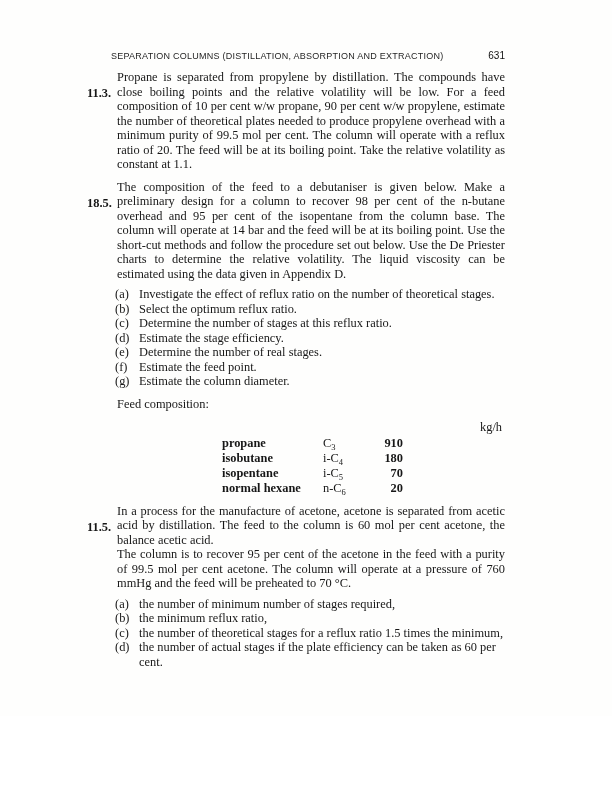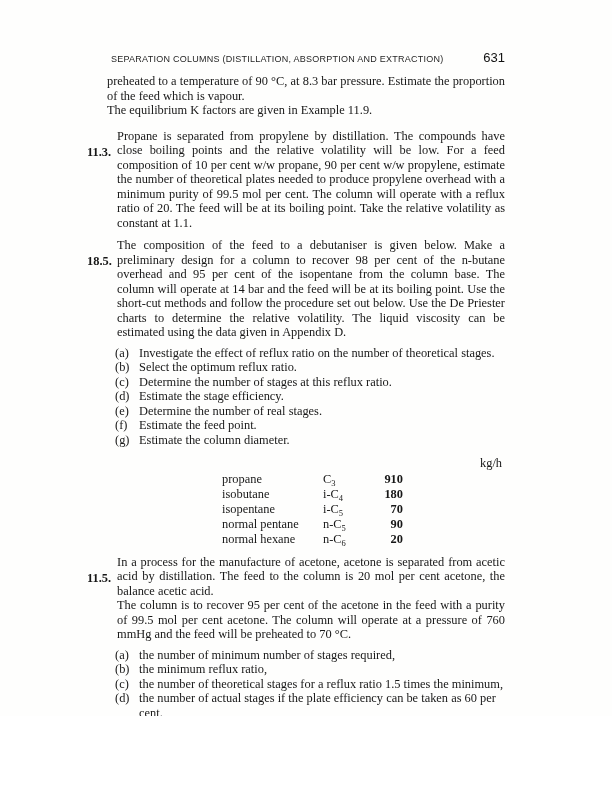--- a/index.html
+++ b/index.html
@@ -12,57 +12,53 @@
     color: #171717;
     overflow: hidden;
   }
   .running-head {
     display: flex; justify-content: space-between; align-items: baseline;
     font-family: "Liberation Sans", "DejaVu Sans", sans-serif;
     padding-left: 24px;
     margin-bottom: 9px;
   }
   .rh-title { font-size: 9px; letter-spacing: 0.25px; color: #1f1f1f; white-space: nowrap; }
-  .rh-page  { font-size: 13px; color: #111; }
+  .rh-page  { font-size: 10px; color: #111; }
   .content { font-size: 12.4px; line-height: 14.5px; }
   p { margin: 0; }
   .jp { text-align: justify; }
   .cont { padding-left: 20px; margin-bottom: 11px; }
   .problem { position: relative; padding-left: 30px; margin-top: 8px; }
   .pnum { position: absolute; left: 0; top: 16px; font-weight: bold; }
   .tasks { margin-top: 6px; margin-left: -2px; }
   .task { display: flex; }
   .tlabel { flex: 0 0 24px; }
   .ttext { flex: 1; }
   .caption { margin-top: 8px; }
   .feed-table { margin-top: 9px; margin-left: 105px; }
   .unit-row { margin-left: 258px; margin-bottom: 1px; }
   .trow { display: flex; align-items: baseline; height: 15px; }
-  .tname { flex: 0 0 101px; }
+  .tname { flex: 0 0 101px; font-weight: bold; }
   .tformula { flex: 0 0 52px; }
   .tval { flex: 0 0 28px; text-align: right; font-weight: bold; }
   sub { font-size: 8.5px; line-height: 0; }
   .p115-para { text-align: justify; }
 </style>
 </head>
 <body>
 
 <div class="page">
 
   <header class="running-head">
     <span class="rh-title">SEPARATION COLUMNS (DISTILLATION, ABSORPTION AND EXTRACTION)</span>
     <span class="rh-page">631</span>
   </header>
 
   <main class="content">
 
-    <div class="cont">
-      <p class="jp">preheated to a temperature of 90 °C, at 8.3 bar pressure. Estimate the proportion of the feed which is vapour.</p>
-      <p>The equilibrium K factors are given in Example 11.9.</p>
-    </div>
 
     <section class="problem">
       <span class="pnum">11.3.</span>
       <p class="jp">Propane is separated from propylene by distillation. The compounds have close boiling points and the relative volatility will be low. For a feed composition of 10 per cent w/w propane, 90 per cent w/w propylene, estimate the number of theoretical plates needed to produce propylene overhead with a minimum purity of 99.5 mol per cent. The column will operate with a reflux ratio of 20. The feed will be at its boiling point. Take the relative volatility as constant at 1.1.</p>
     </section>
 
     <section class="problem">
       <span class="pnum">18.5.</span>
       <p class="jp">The composition of the feed to a debutaniser is given below. Make a preliminary design for a column to recover 98 per cent of the n-butane overhead and 95 per cent of the isopentane from the column base. The column will operate at 14 bar and the feed will be at its boiling point. Use the short-cut methods and follow the procedure set out below. Use the De Priester charts to determine the relative volatility. The liquid viscosity can be estimated using the data given in Appendix D.</p>
 
@@ -90,20 +86,21 @@
         <div class="task">
           <span class="tlabel">(f)</span>
           <span class="ttext">Estimate the feed point.</span>
         </div>
         <div class="task">
           <span class="tlabel">(g)</span>
           <span class="ttext">Estimate the column diameter.</span>
         </div>
       </div>
 
+      <p class="caption">Feed composition:</p>
 
       <div class="feed-table">
         <div class="unit-row">
           <span>kg/h</span>
         </div>
         <div class="trow">
           <span class="tname">propane</span>
           <span class="tformula"><span>C</span><sub>3</sub></span>
           <span class="tval">910</span>
         </div>
@@ -111,35 +108,30 @@
           <span class="tname">isobutane</span>
           <span class="tformula"><span>i-C</span><sub>4</sub></span>
           <span class="tval">180</span>
         </div>
         <div class="trow">
           <span class="tname">isopentane</span>
           <span class="tformula"><span>i-C</span><sub>5</sub></span>
           <span class="tval">70</span>
         </div>
         <div class="trow">
-          <span class="tname">normal pentane</span>
-          <span class="tformula"><span>n-C</span><sub>5</sub></span>
-          <span class="tval">90</span>
-        </div>
-        <div class="trow">
           <span class="tname">normal hexane</span>
           <span class="tformula"><span>n-C</span><sub>6</sub></span>
           <span class="tval">20</span>
         </div>
       </div>
     </section>
 
     <section class="problem">
       <span class="pnum">11.5.</span>
-      <p class="p115-para">In a process for the manufacture of acetone, acetone is separated from acetic acid by distillation. The feed to the column is 20 mol per cent acetone, the balance acetic acid.</p>
+      <p class="p115-para">In a process for the manufacture of acetone, acetone is separated from acetic acid by distillation. The feed to the column is 60 mol per cent acetone, the balance acetic acid.</p>
       <p class="p115-para">The column is to recover 95 per cent of the acetone in the feed with a purity of 99.5 mol per cent acetone. The column will operate at a pressure of 760 mmHg and the feed will be preheated to 70 °C.</p>
 
       <div class="tasks">
         <div class="task">
           <span class="tlabel">(a)</span>
           <span class="ttext">the number of minimum number of stages required,</span>
         </div>
         <div class="task">
           <span class="tlabel">(b)</span>
           <span class="ttext">the minimum reflux ratio,</span>

